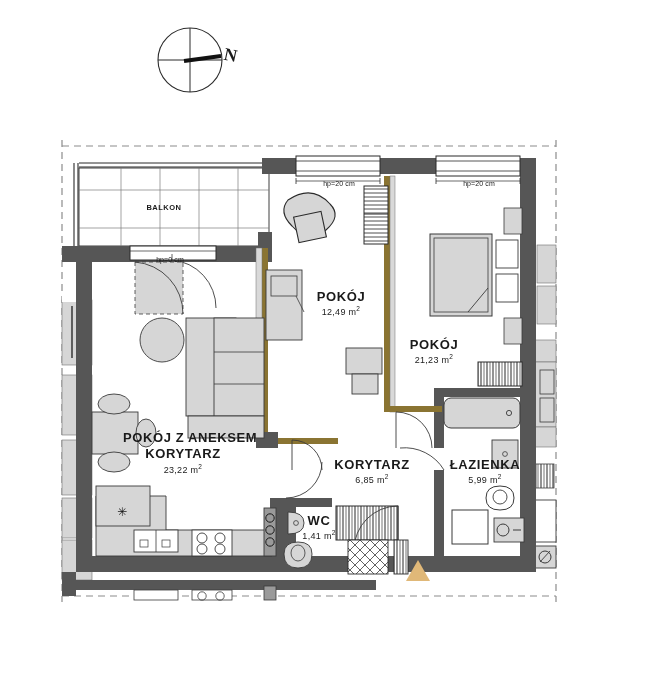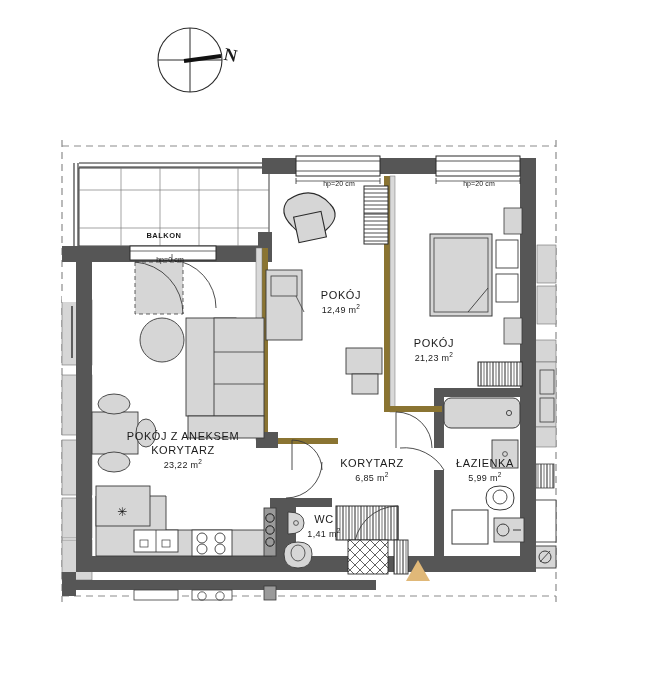--- a/index.html
+++ b/index.html
@@ -2,21 +2,21 @@
 <html><head>
 <meta charset="utf-8">
 <title>Floor Plan</title>
 <style>
   html,body{margin:0;padding:0;background:#ffffff;}
   body{width:669px;height:700px;position:relative;overflow:hidden;
        font-family:"Liberation Sans","DejaVu Sans",sans-serif;color:#1a1a1a;}
   #plan{position:absolute;left:0;top:0;width:669px;height:700px;}
   .lbl{position:absolute;text-align:center;line-height:1.25;white-space:nowrap;
        letter-spacing:.3px;pointer-events:none;}
-  .rname{font-size:11px;font-weight:400;letter-spacing:.6px;}
+  .rname{font-size:13px;font-weight:700;letter-spacing:.6px;}
   .rarea{font-size:9px;font-weight:400;}
   .tiny{font-size:7px;letter-spacing:.1px;}
   .balkon{font-size:7.5px;font-weight:600;letter-spacing:.5px;}
   sup{font-size:6.5px;vertical-align:super;}
 </style>
 </head>
 <body>
 
 <svg id="plan" viewBox="0 0 669 700" xmlns="http://www.w3.org/2000/svg">
 
@@ -281,21 +281,21 @@
 
   <g>
     <rect x="134" y="590" width="44" height="10" fill="#ffffff" stroke="#3a3a3a" stroke-width="0.8"></rect>
     <rect x="192" y="590" width="40" height="10" fill="#ffffff" stroke="#3a3a3a" stroke-width="0.8"></rect>
     <circle cx="202" cy="596" r="4.2" fill="none" stroke="#3a3a3a" stroke-width="0.8"></circle>
     <circle cx="220" cy="596" r="4.2" fill="none" stroke="#3a3a3a" stroke-width="0.8"></circle>
     <rect x="264" y="586" width="12" height="14" fill="#9a9a9a" stroke="#3a3a3a" stroke-width="0.8"></rect>
   </g>
 </svg>
 
-<div class="lbl balkon" style="left:128px;top:203px;width:72px;margin-top:28px;">BALKON</div>
+<div class="lbl balkon" style="left:128px;top:203px;width:72px;">BALKON</div>
 
 <div class="lbl" style="left:123px;top:430px;width:120px;">
   <div class="rname">POKÓJ Z ANEKSEM</div>
   <div class="rname">KORYTARZ</div>
   <div class="rarea">
     <span>23,22</span>
     <span>m</span><sup>2</sup>
   </div>
 </div>
 
@@ -324,21 +324,21 @@
 </div>
 
 <div class="lbl" style="left:442px;top:457px;width:86px;">
   <div class="rname">ŁAZIENKA</div>
   <div class="rarea">
     <span>5,99</span>
     <span>m</span><sup>2</sup>
   </div>
 </div>
 
-<div class="lbl" style="left:288px;top:513px;width:72px;">
+<div class="lbl" style="left:288px;top:513px;width:62px;">
   <div class="rname">WC</div>
   <div class="rarea">
     <span>1,41</span>
     <span>m</span><sup>2</sup>
   </div>
 </div>
 
 <div class="lbl tiny" style="left:300px;top:180px;width:78px;">hp=20 cm</div>
 <div class="lbl tiny" style="left:440px;top:180px;width:78px;">hp=20 cm</div>
 <div class="lbl tiny" style="left:140px;top:256px;width:60px;">hp=0 cm</div>

